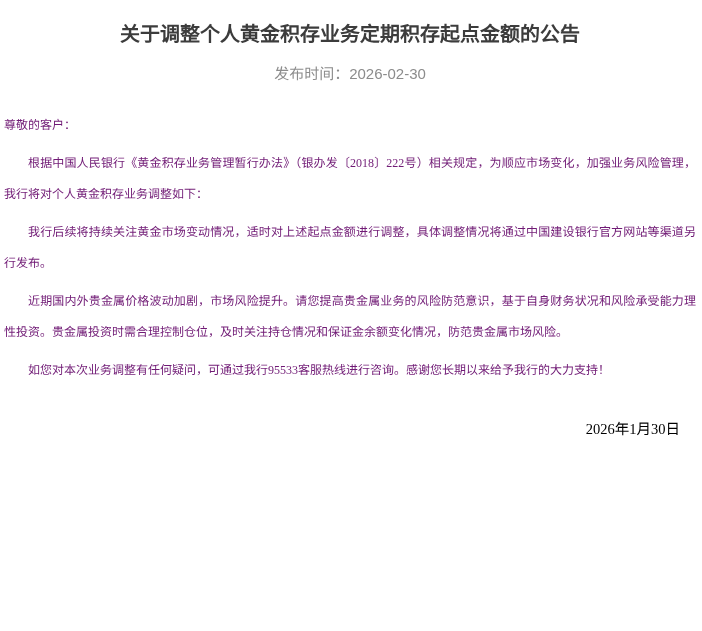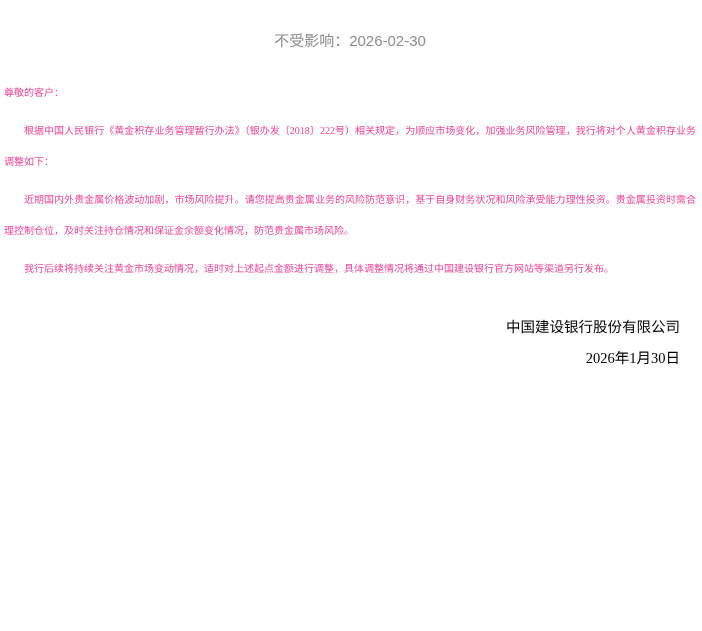--- a/index.html
+++ b/index.html
@@ -21,23 +21,23 @@
   }
   .publish {
     font-family: "Liberation Sans", sans-serif;
     font-size: 15px;
     color: #8c8c8c;
     text-align: center;
     margin-top: 15px;
   }
   .content {
     font-family: "Liberation Serif", serif;
-    font-size: 10px;
+    font-size: 12px;
     line-height: 31px;
-    color: #ec4899;
+    color: #701a75;
     margin-top: 27px;
     text-align: justify;
   }
   .content p { margin: 0; }
   .content p.indent { text-indent: 2em; margin-top: 7px; }
   .content b { font-weight: 700; }
   .signature {
     margin-top: 28px;
     padding-right: 16px;
     text-align: right;
@@ -46,43 +46,46 @@
     line-height: 31px;
     color: #000000;
   }
   .signature p { margin: 0; }
 </style>
 </head>
 <body>
 
 <div class="page">
 
+  <h1 class="title">关于调整个人黄金积存业务定期积存起点金额的公告</h1>
 
   <div class="publish">
-    <span>不受影响：</span><span>2026-02-30</span>
+    <span>发布时间：</span><span>2026-02-30</span>
   </div>
 
   <div class="content">
 
     <p>尊敬的客户：</p>
 
     <p class="indent">
       <span>根据中国人民银行《黄金积存业务管理暂行办法》（银办发〔2018〕222号）相关规定，为顺应市场变化，加强业务风险管理，我行将对个人黄金积存业务调整如下：</span>
     </p>
 
 
     <p class="indent">
+      <span>我行后续将持续关注黄金市场变动情况，适时对上述起点金额进行调整，具体调整情况将通过中国建设银行官方网站等渠道另行发布。</span>
+    </p>
+
+    <p class="indent">
       <span>近期国内外贵金属价格波动加剧，市场风险提升。请您提高贵金属业务的风险防范意识，基于自身财务状况和风险承受能力理性投资。贵金属投资时需合理控制仓位，及时关注持仓情况和保证金余额变化情况，防范贵金属市场风险。</span>
     </p>
 
     <p class="indent">
-      <span>我行后续将持续关注黄金市场变动情况，适时对上述起点金额进行调整，具体调整情况将通过中国建设银行官方网站等渠道另行发布。</span>
+      <span>如您对本次业务调整有任何疑问，可通过我行95533客服热线进行咨询。感谢您长期以来给予我行的大力支持！</span>
     </p>
-
 
   </div>
 
   <div class="signature">
-    <p>中国建设银行股份有限公司</p>
     <p>2026年1月30日</p>
   </div>
 
 </div>
 
 </body></html>

